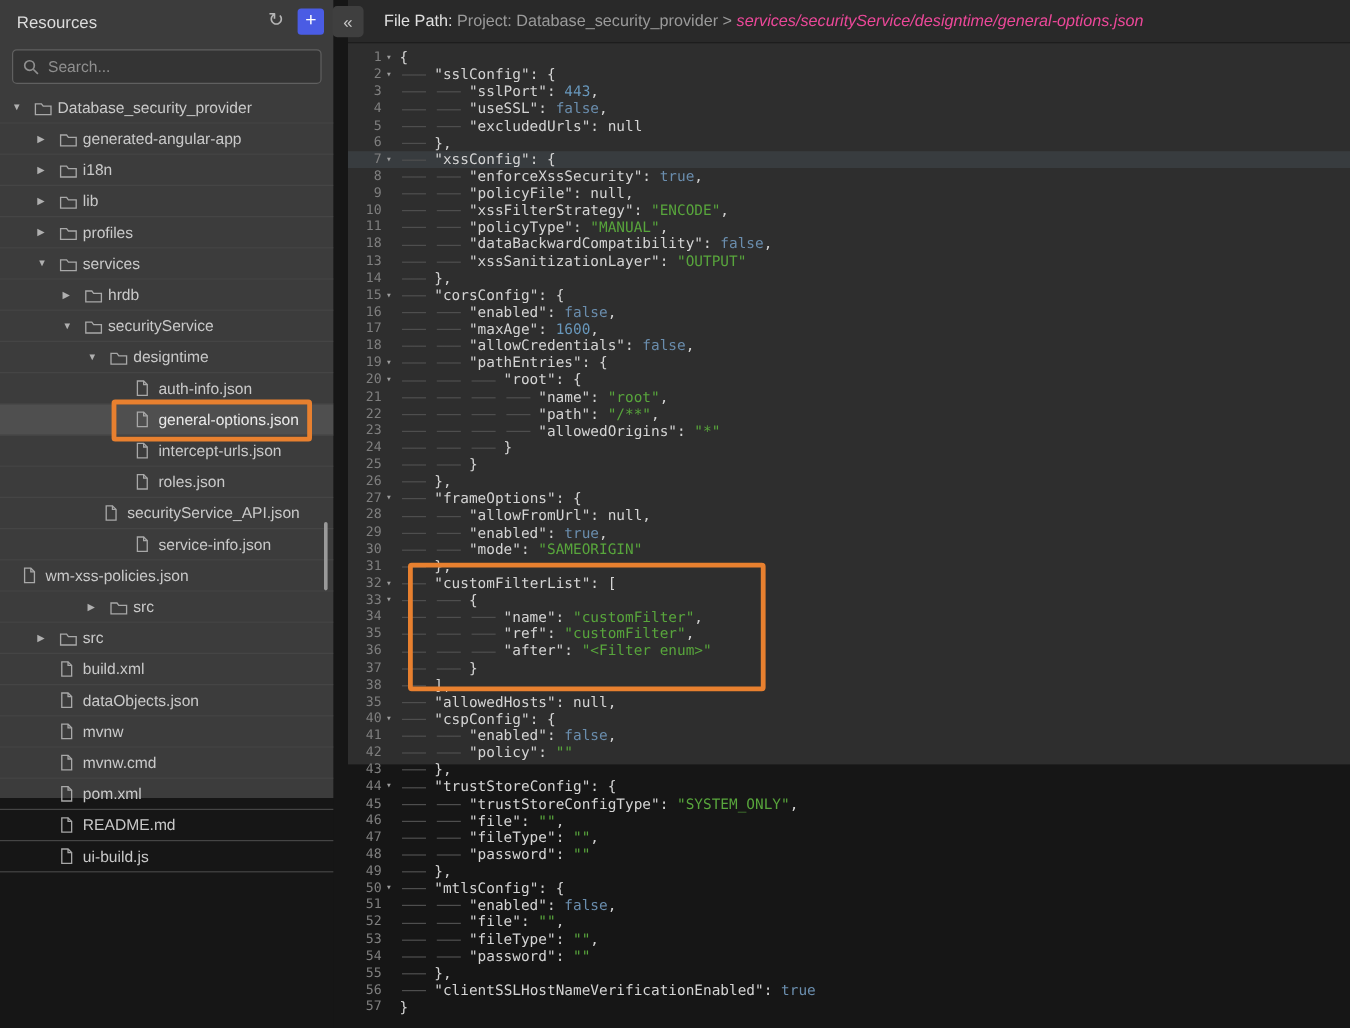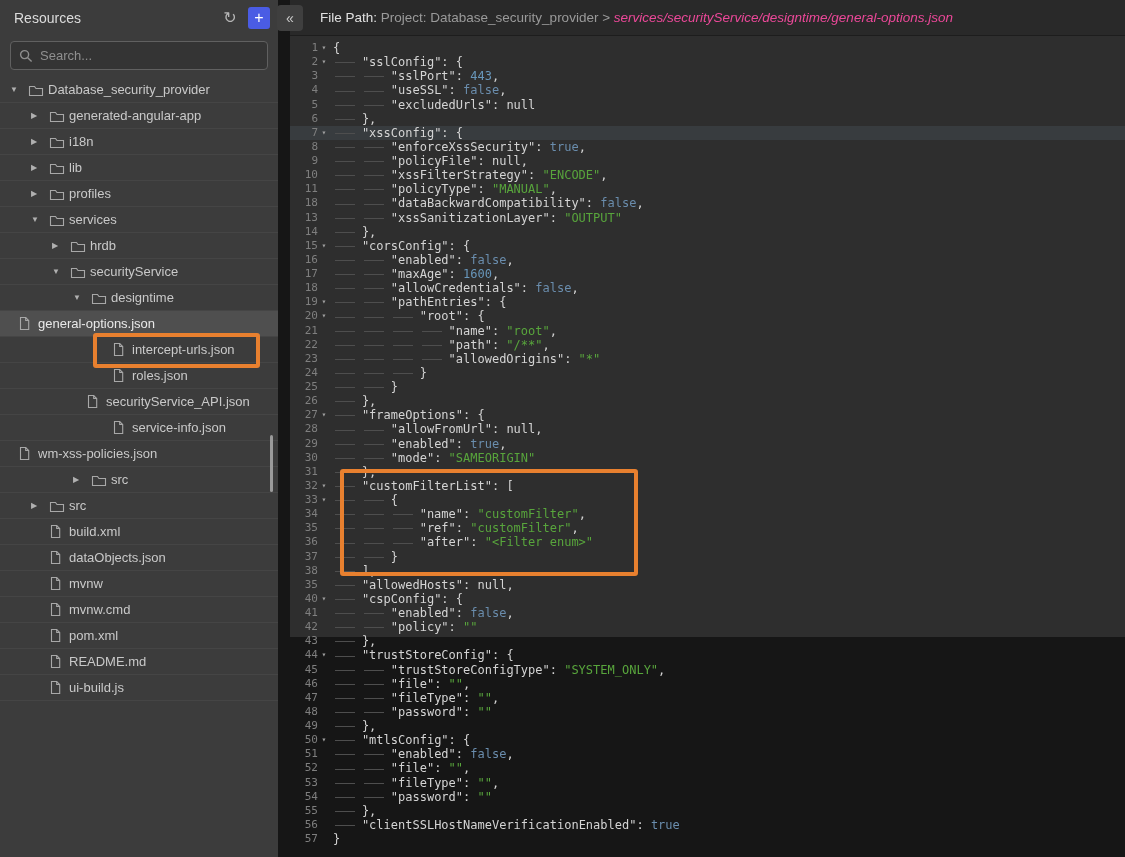--- a/index.html
+++ b/index.html
@@ -5,21 +5,21 @@
   * { box-sizing: border-box; margin: 0; padding: 0; }
   html,body { width:1125px; height:857px; overflow:hidden; }
   body {
     position: relative;
     background: #161616;
     font-family: "Liberation Sans", sans-serif;
   }
 
   
   .sidebar {
-    position:absolute; left:0; top:0; width:278px; height:857px;
+    position:absolute; left:0; top:0; width:278px; height:665px;
     background:#3c3c3c;
   }
   .sidebar-header {
     height:36px; display:flex; align-items:center; padding:0 8px 0 14px;
   }
   .sidebar-title { color:#dcdcdc; font-size:14px; flex:1; }
   .icon-btn {
     width:24px; height:24px; border:none; background:transparent;
     color:#b5b5b5; font-size:16px; line-height:22px; text-align:center;
     cursor:pointer; border-radius:3px; margin-left:2px;
@@ -197,21 +197,31 @@
       </div>
       <div class="tree-row" style="padding-left: 73px;">
         <span class="tw-arrow">▼</span>
         <span class="tw-icon">
           <svg width="16" height="14" viewBox="0 0 16 14">
             <path d="M1.5 12.5 v-9 h5 l1.5 2 h6.5 v7 z" fill="none" stroke="#a8a8a8" stroke-width="1.1"></path>
           </svg>
         </span>
         <span class="tw-label">designtime</span>
       </div>
-      <div class="tree-row selected" style="">
+      <div class="tree-row" style="padding-left: 94px;">
+        <span class="tw-arrow"></span>
+        <span class="tw-icon">
+          <svg width="13" height="15" viewBox="0 0 13 15">
+            <path d="M2.5 1.5 h5.2 l3 3 v9 h-8.2 z" fill="none" stroke="#a8a8a8" stroke-width="1.1"></path>
+            <path d="M7.7 1.5 v3 h3" fill="none" stroke="#a8a8a8" stroke-width="1.1"></path>
+          </svg>
+        </span>
+        <span class="tw-label">auth-info.json</span>
+      </div>
+      <div class="tree-row selected" style="padding-left: 94px;">
         <span class="tw-arrow"></span>
         <span class="tw-icon">
           <svg width="13" height="15" viewBox="0 0 13 15">
             <path d="M2.5 1.5 h5.2 l3 3 v9 h-8.2 z" fill="none" stroke="#a8a8a8" stroke-width="1.1"></path>
             <path d="M7.7 1.5 v3 h3" fill="none" stroke="#a8a8a8" stroke-width="1.1"></path>
           </svg>
         </span>
         <span class="tw-label">general-options.json</span>
       </div>
       <div class="tree-row" style="padding-left: 94px;">

